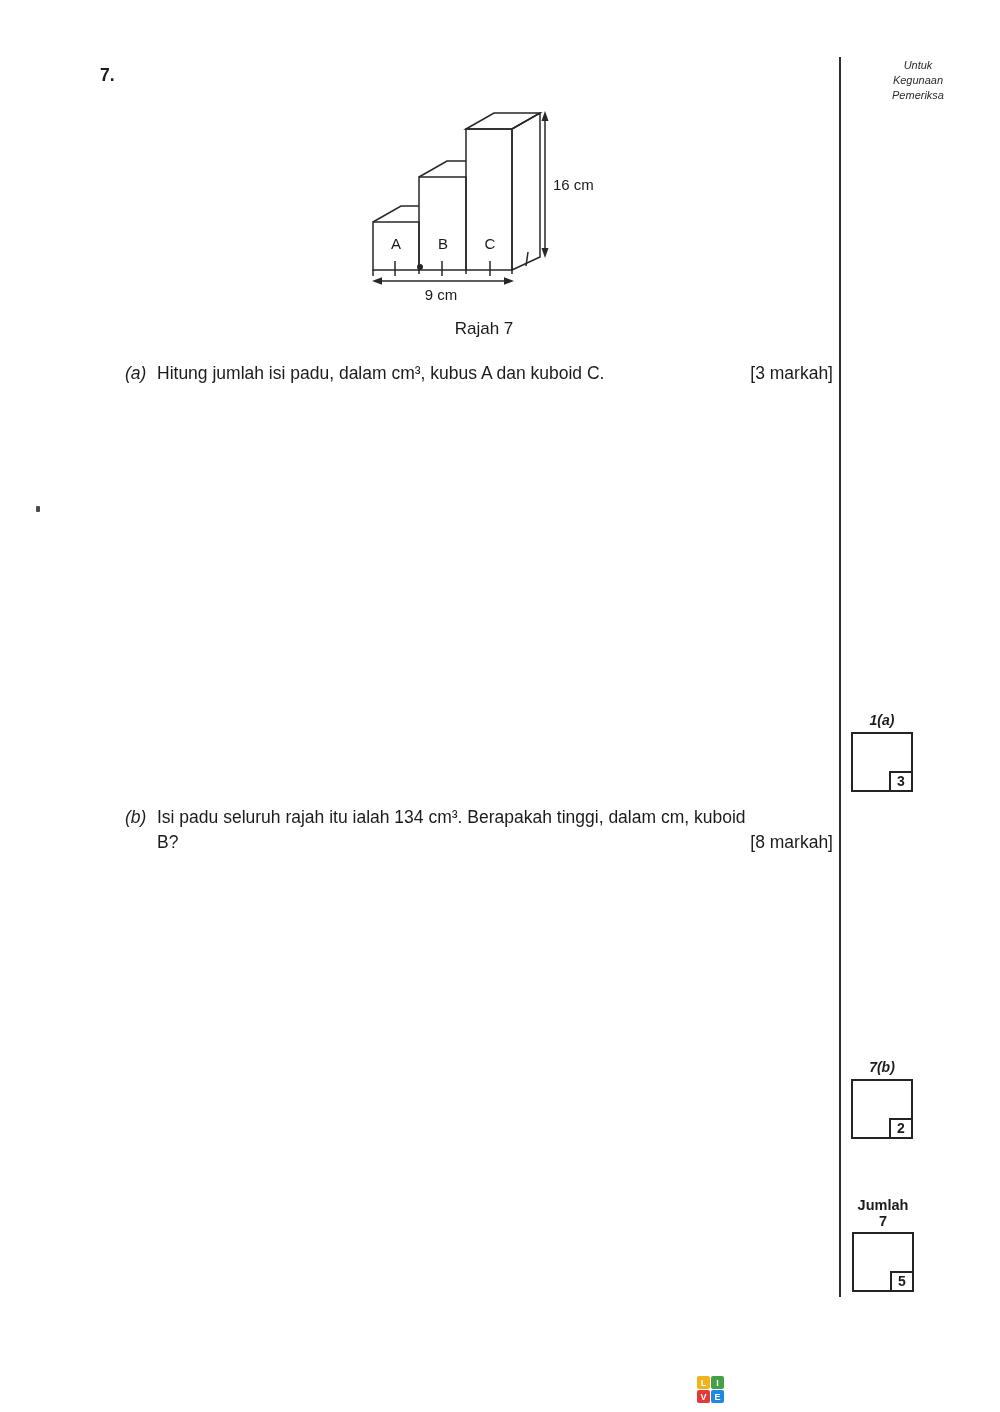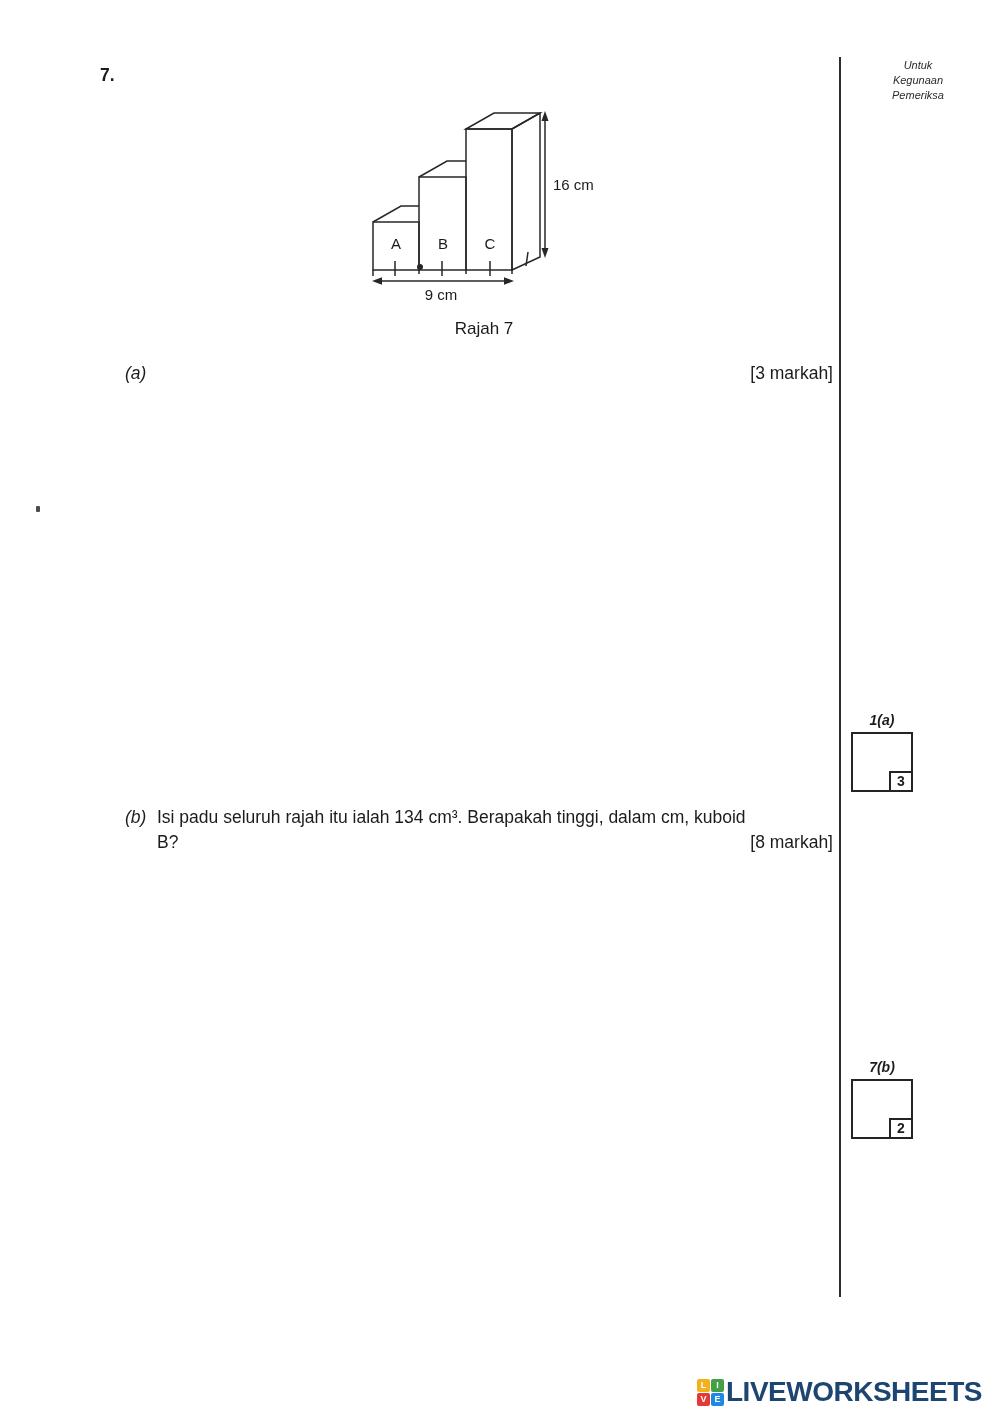--- a/index.html
+++ b/index.html
@@ -86,20 +86,21 @@
       <text x="490" y="249">C</text>
       <text x="553" y="190" text-anchor="start">16 cm</text>
       <text x="441" y="300">9 cm</text>
       <text x="484" y="334" font-size="17">Rajah 7</text>
     </g>
   </svg>
 
   <div class="part-row" style="top:361px;">
     <div class="part-line">
       <span class="part-letter">(a)</span>
+      <span class="part-text">Hitung jumlah isi padu, dalam cm³, kubus A dan kuboid C.</span>
       <span class="part-marks">[3 markah]</span>
     </div>
   </div>
 
   <div class="part-row" style="top:805px;">
     <div class="part-line">
       <span class="part-letter">(b)</span>
       <span class="part-text">Isi padu seluruh rajah itu ialah 134 cm³. Berapakah tinggi, dalam cm, kuboid</span>
     </div>
     <div class="b-line2">
@@ -123,26 +124,32 @@
     </div>
   </div>
 
   <div class="markbox" style="left:851px;top:1059px;">
     <div class="mb-label">7(b)</div>
     <div class="mb-box">
       <div class="mb-score">2</div>
     </div>
   </div>
 
+  <div class="markbox" style="left:852px;top:1197px;">
+    <div class="total-label">Jumlah</div>
+    <div class="total-label">7</div>
+    <div class="mb-box" style="margin-top:3px;">
+      <div class="mb-score">5</div>
+    </div>
+  </div>
 
   <div class="speck"></div>
 
   <div class="footer">
     <div class="icon-grid">
       <div class="icon-cell cell-l">L</div>
       <div class="icon-cell cell-i">I</div>
       <div class="icon-cell cell-v">V</div>
       <div class="icon-cell cell-e">E</div>
     </div>
-    <span class="brand">LIVEWORKSHEETS</span>
   </div>
 
 </div>
 
 </body></html>

